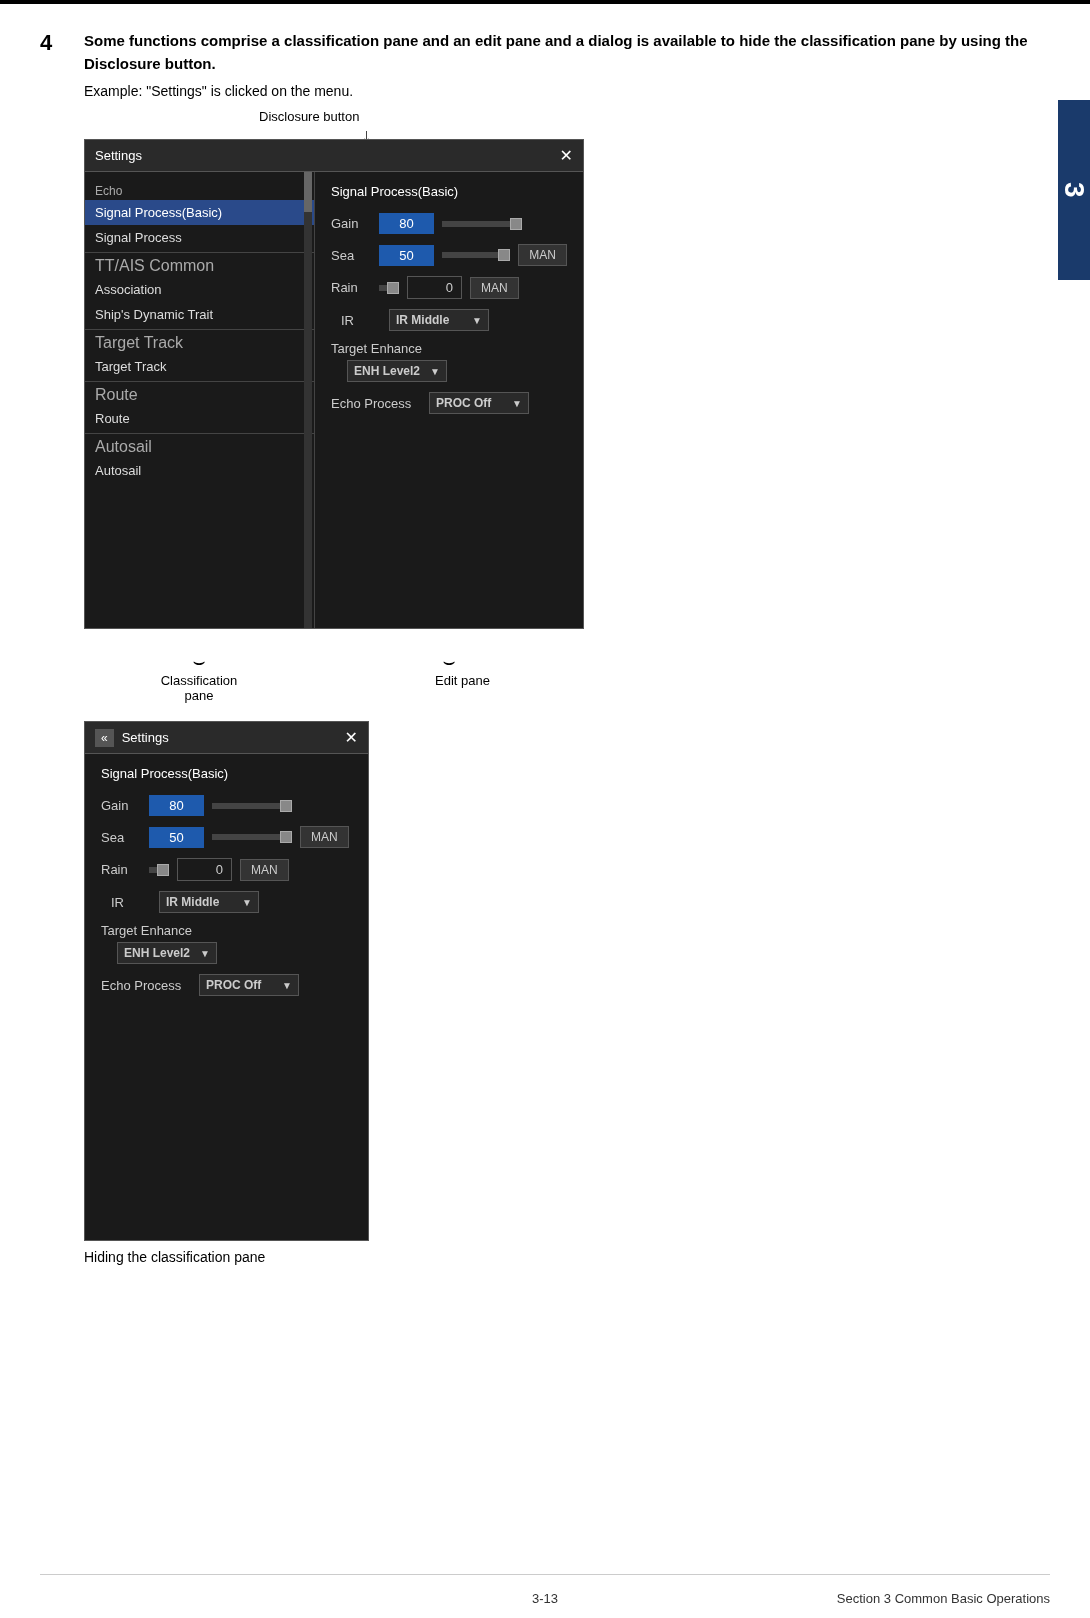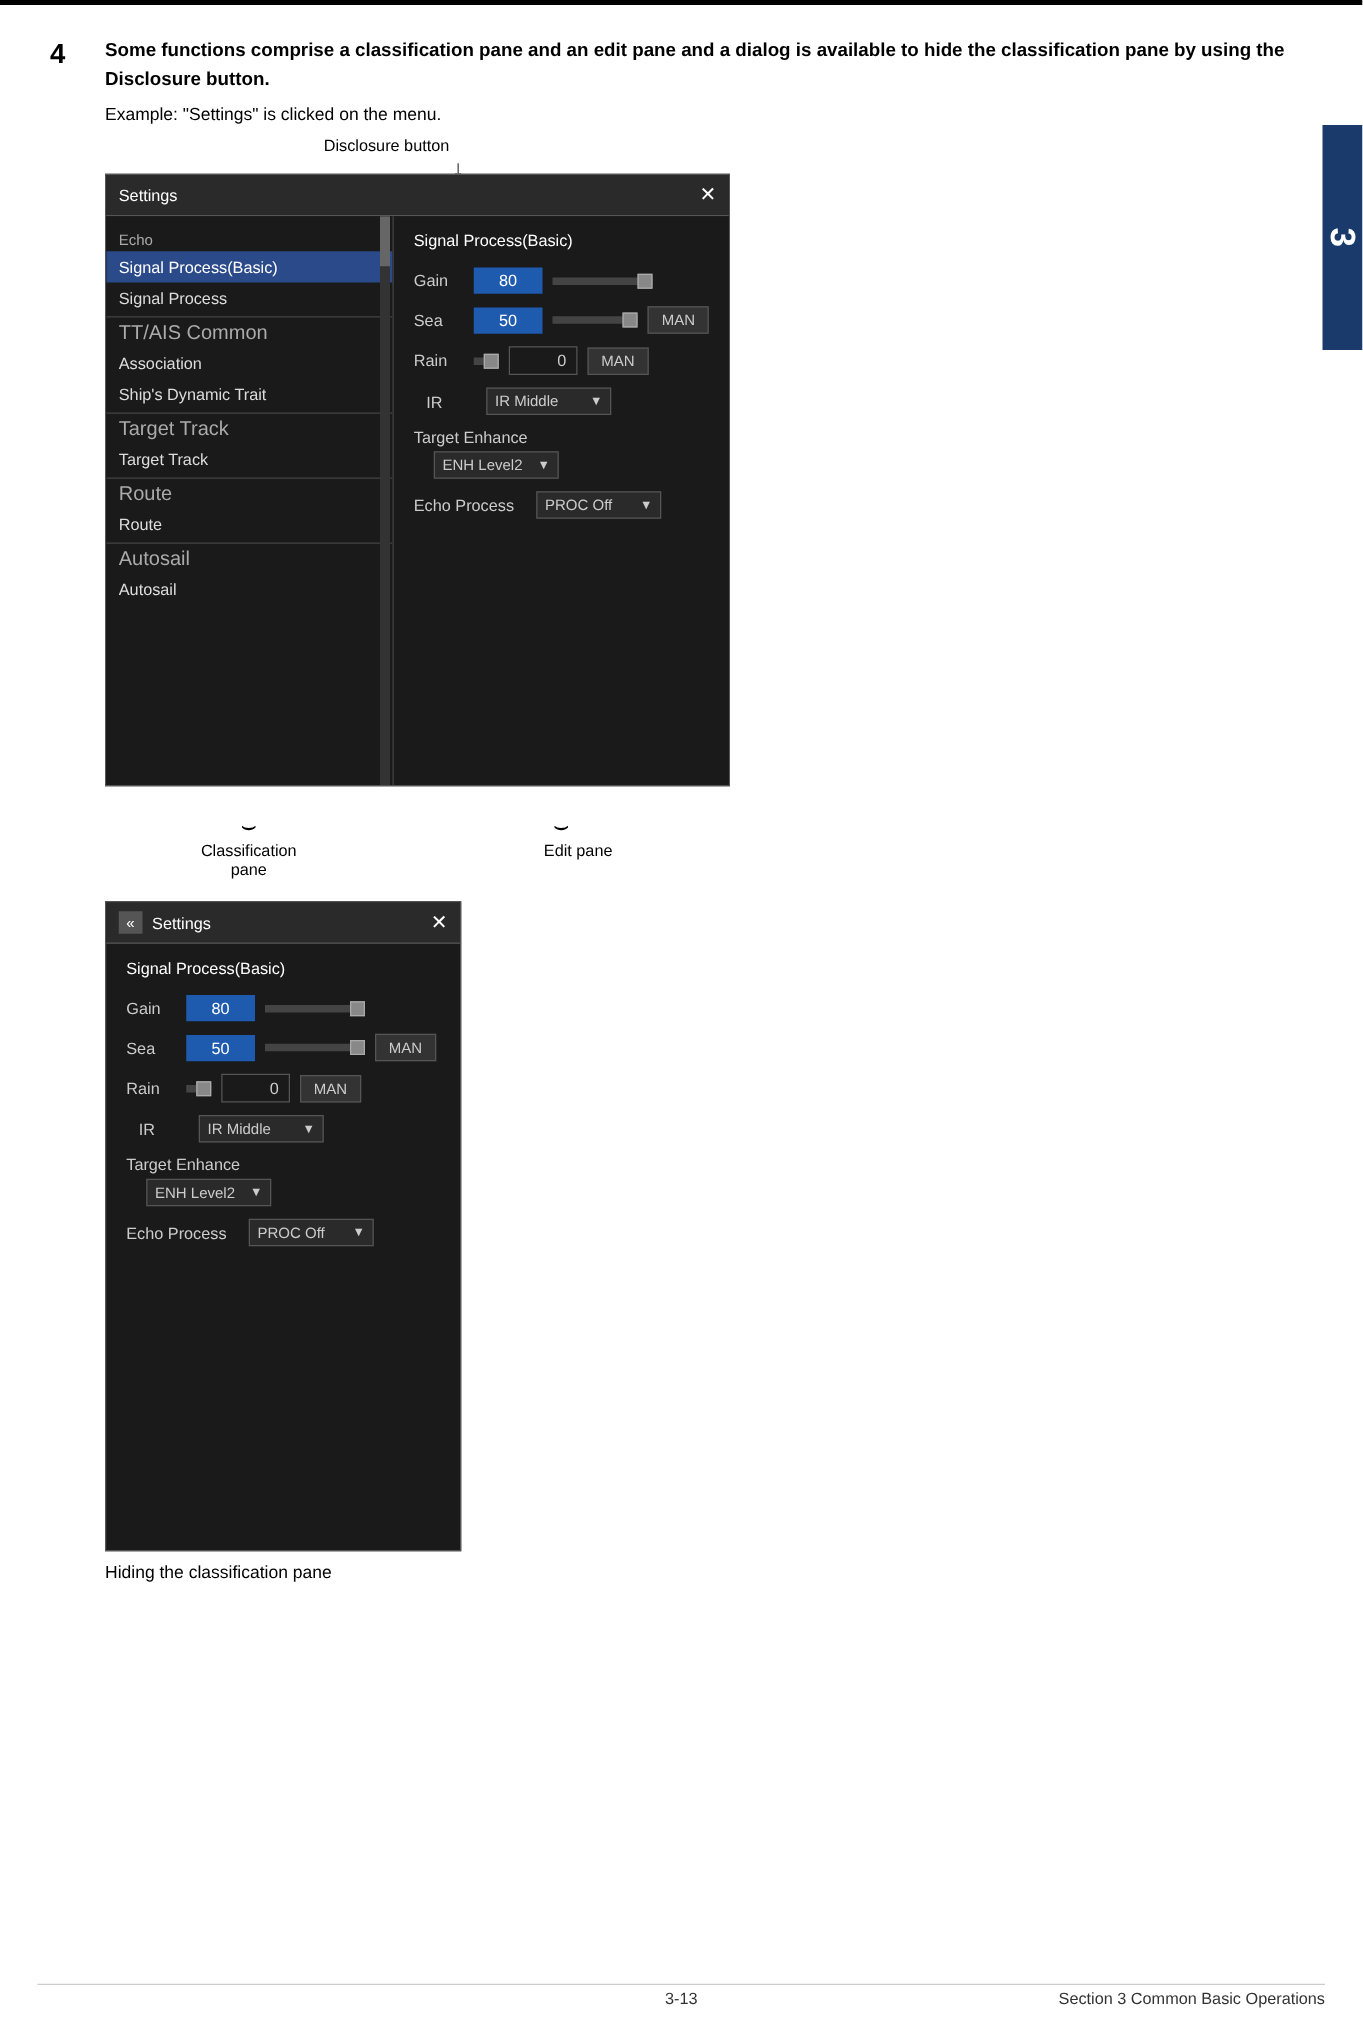--- a/index.html
+++ b/index.html
@@ -243,20 +243,21 @@
       background: #2a2a2a;
       border: 1px solid #555;
       color: #ccc;
       font-size: 12px;
       padding: 3px 6px;
       min-width: 100px;
       display: flex;
       align-items: center;
       justify-content: space-between;
       cursor: pointer;
+      font-weight: bold;
     }
     .select-box .arrow {
       font-size: 10px;
     }
 
     
     .braces-row {
       display: flex;
       margin-left: 44px;
       width: 500px;
@@ -346,22 +347,22 @@
     
     .page-footer {
       position: absolute;
       bottom: 20px;
       left: 0;
       right: 0;
       display: flex;
       justify-content: center;
       align-items: center;
       border-top: 1px solid #ccc;
-      padding-top: 10px;
-      margin: 0 30px;
+      padding-top: 23px;
+      margin: 0 40px;
     }
     .footer-page {
       font-size: 13px;
       color: #333;
       position: absolute;
       left: 50%;
       transform: translateX(-50%);
     }
     .footer-section {
       font-size: 13px;

